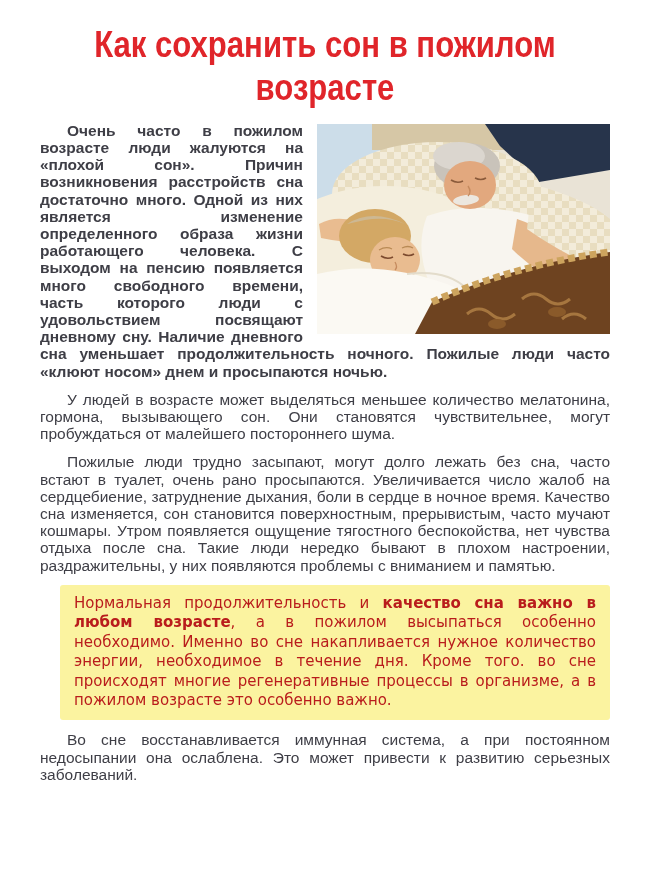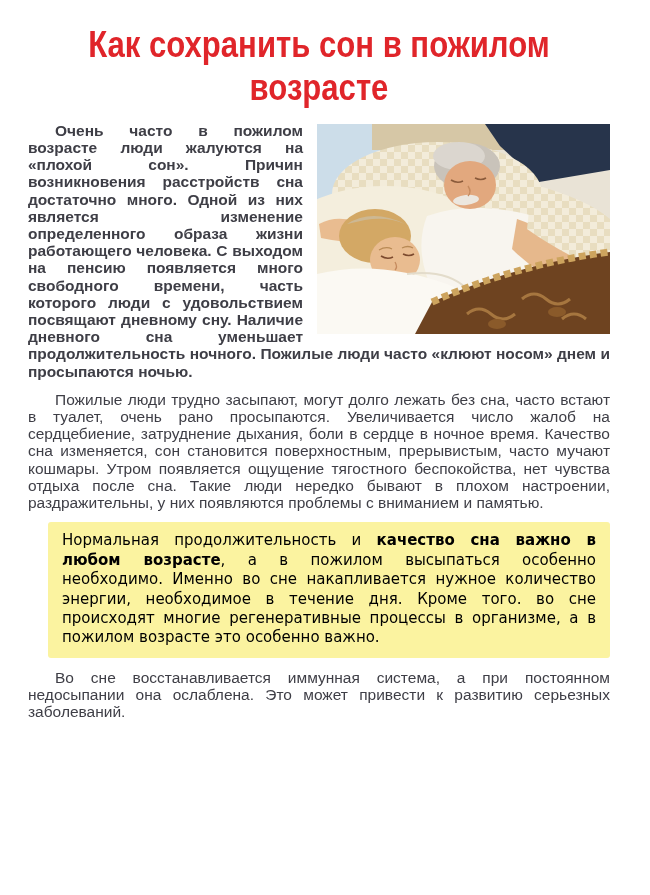--- a/index.html
+++ b/index.html
@@ -1,20 +1,20 @@
 <!DOCTYPE html>
 <html lang="ru"><head>
 <meta charset="utf-8">
 <style>
   html,body { margin:0; padding:0; background:#ffffff; }
   .page {
     position:relative;
     width:650px; height:895px;
     box-sizing:border-box;
-    padding:16px 40px 0 28px;
+    padding:16px 40px 0 40px;
     overflow:hidden;
     background:#ffffff;
     font-family:"Liberation Sans", sans-serif;
   }
   h1.title {
     margin:8px 0 12px;
     text-align:center;
     font-size:37px;
     line-height:1.16;
     font-weight:700;
@@ -42,21 +42,21 @@
   .highlight {
     box-sizing:border-box;
     margin:2px 0 11px 20px;
     width:calc(100% - 20px);
     background:#fbf3a0;
     border-radius:3px;
     padding:9px 14px 10px;
     font-family:"DejaVu Sans", sans-serif;
     font-size:15px;
     line-height:19.4px;
-    color:#000000;
+    color:#b91c1c;
     text-align:justify;
   }
   .highlight b { font-weight:700; }
 </style>
 </head>
 <body>
 
 <div class="page">
 
   <h1 class="title">Как сохранить сон в пожилом возрасте</h1>
@@ -120,20 +120,21 @@
           <path d="M245,195 q12,-10 24,0" stroke="#a6763f" stroke-width="3" fill="none"></path>
           <ellipse cx="180" cy="200" rx="9" ry="5" fill="#8a5a2a"></ellipse>
           <ellipse cx="240" cy="188" rx="9" ry="5" fill="#8a5a2a"></ellipse>
         </svg>
       </div>
       <p>Очень часто в пожилом возрасте люди жалуются на «плохой сон». Причин возникновения расстройств сна достаточно много. Одной из них является изменение определенного образа жизни работающего человека. С выходом на пенсию появляется много свободного времени, часть которого люди с удовольствием посвящают дневному сну. Наличие дневного сна уменьшает продолжительность ночного. Пожилые люди часто «клюют носом» днем и просыпаются ночью.</p>
     </div>
 
 
 
+    <p>У людей в возрасте может выделяться меньшее количество мелатонина, гормона, вызывающего сон. Они становятся чувствительнее, могут пробуждаться от малейшего постороннего шума.</p>
 
     <p>Пожилые люди трудно засыпают, могут долго лежать без сна, часто встают в туалет, очень рано просыпаются. Увеличивается число жалоб на сердцебиение, затруднение дыхания, боли в сердце в ночное время. Качество сна изменяется, сон становится поверхностным, прерывистым, часто мучают кошмары. Утром появляется ощущение тягостного беспокойства, нет чувства отдыха после сна. Такие люди нередко бывают в плохом настроении, раздражительны, у них появляются проблемы с вниманием и памятью.</p>
 
     <div class="highlight"><span>Нормальная продолжительность и </span><b>качество сна важно в любом возрасте</b><span>, а в пожилом высыпаться особенно необходимо. Именно во сне накапливается нужное количество энергии, необходимое в течение дня. Кроме того. во сне происходят многие регенеративные процессы в организме, а в пожилом возрасте это особенно важно.</span></div>
 
     <p>Во сне восстанавливается иммунная система, а при постоянном недосыпании она ослаблена. Это может привести к развитию серьезных заболеваний.</p>
 
   </div>
 </div>
 

